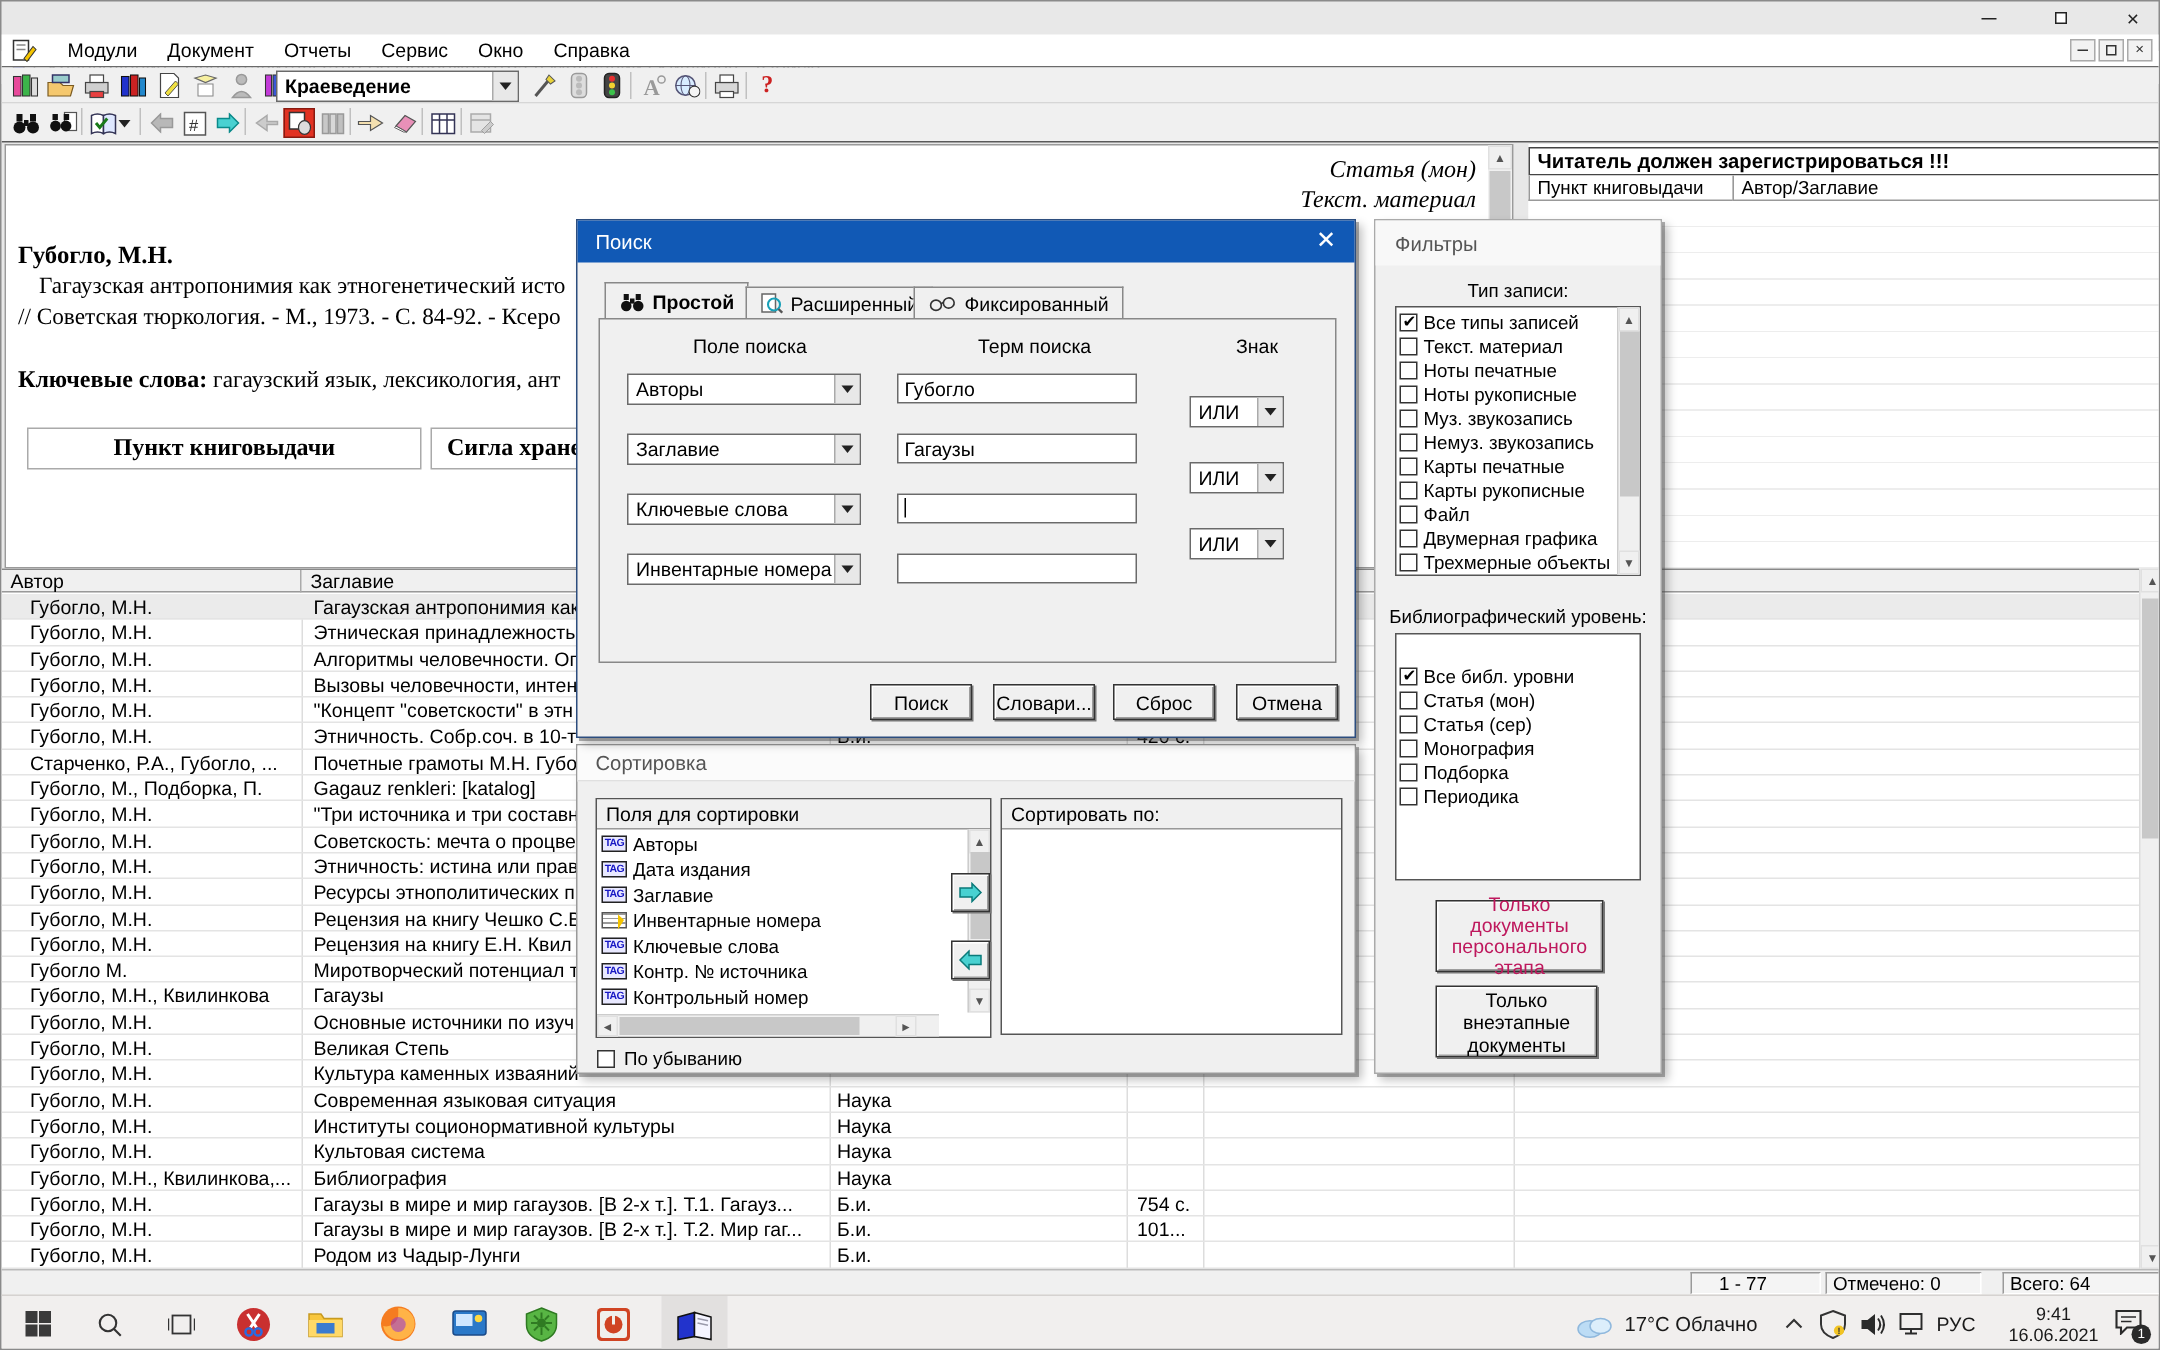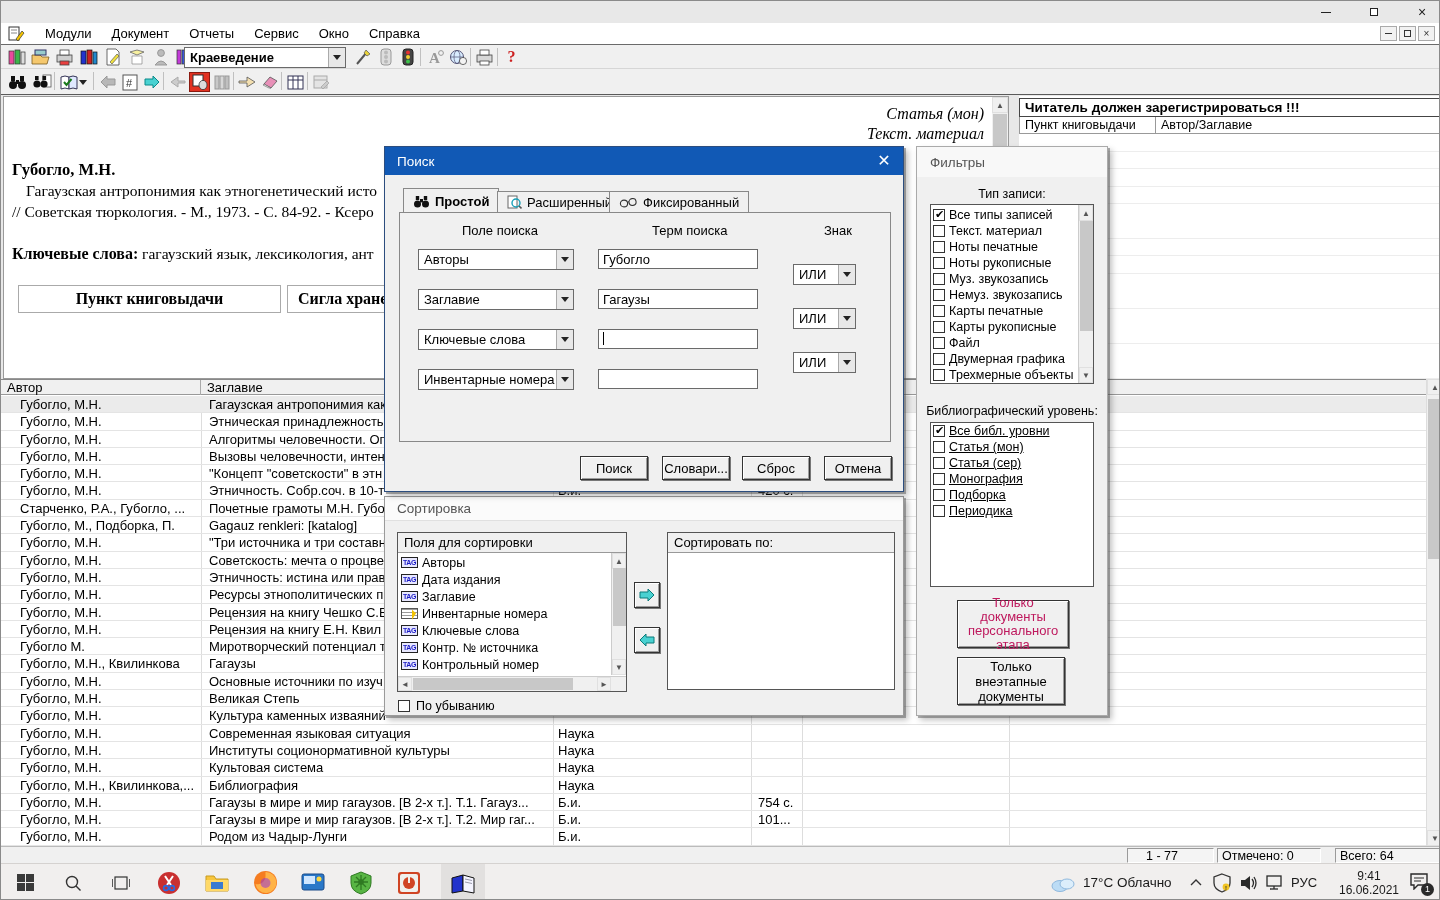--- a/index.html
+++ b/index.html
@@ -618,21 +618,21 @@
           </div>
         </div>
       <div class="vscroll" style="right:0; top:0; width:15px; height:178px; border-left:1px solid #ccc;">
         <span class="sb-btn" style="top:0; left:0; width:14px;">▲</span>
         <span class="sb-btn" style="bottom:0; left:0; width:14px;">▼</span>
         <span class="sb-thumb" style="top:16px; height:110px; width:13px;"></span>
       </div>
     </div>
     <div class="panel-label abs" style="top:257px;">Библиографический уровень:</div>
     <div class="listbox" style="left:13px; top:275px; width:164px; height:165px;">
-      <div id="bib-level-items" style="padding-top:0;text-decoration:underline;">
+      <div id="bib-level-items" style="padding-top:20px;">
           <div class="chk-row">
             <span class="check on"></span>
             <span>Все библ. уровни</span>
           </div>
           <div class="chk-row">
             <span class="check"></span>
             <span>Статья (мон)</span>
           </div>
           <div class="chk-row">
             <span class="check"></span>
@@ -654,21 +654,21 @@
     </div>
     <div class="btn" style="left:40px; top:453px; width:112px; height:48px; color:#be185d; white-space:pre-line; line-height:14px;">Только документы
 персонального
 этапа</div>
     <div class="btn" style="left:40px; top:510px; width:108px; height:48px; white-space:pre-line; line-height:15px;">Только внеэтапные
 документы</div>
   </div>
 
   <div id="sort-dlg" class="abs dlg">
     <div id="sort-title" class="abs">Сортировка</div>
-    <div class="listbox" style="left:12px; top:35px; width:230px; height:160px;">
+    <div class="listbox" style="left:12px; top:35px; width:264px; height:160px;">
       <div class="lb-header">Поля для сортировки</div>
       <div id="sort-fields" style="padding-top:1px;">
           <div class="sort-item">
             <span class="tag-ic">TAG</span>
             <span>Авторы</span>
           </div>
           <div class="sort-item">
             <span class="tag-ic">TAG</span>
             <span>Дата издания</span>
           </div>

